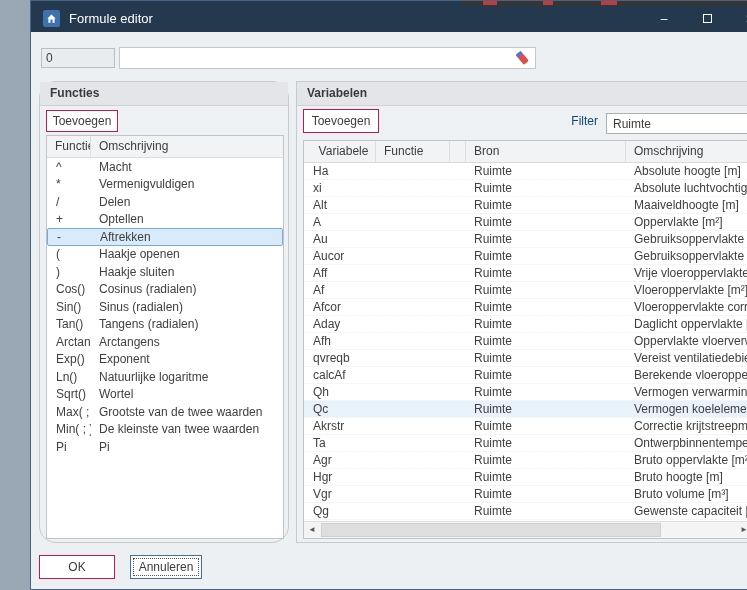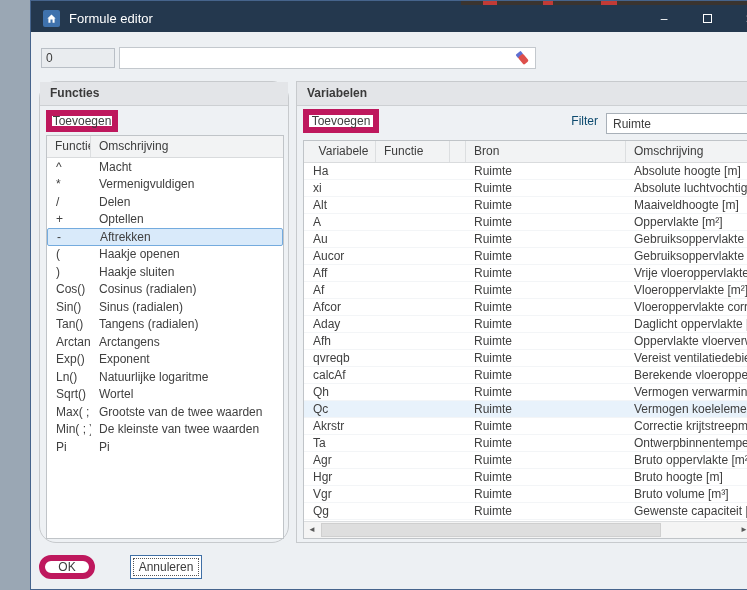--- a/index.html
+++ b/index.html
@@ -19,21 +19,21 @@
   
   .index-field{position:absolute;left:10px;top:47px;width:74px;height:20px;background:#e9ecef;border:1px solid #b9bfc6;font-size:12px;color:#3d3d3d;padding:2px 4px;line-height:14px;}
   .expr-field{position:absolute;left:88px;top:46px;width:417px;height:22px;background:#ffffff;border:1px solid #c3c8cd;display:flex;align-items:center;padding:0 4px;}
   .expr-text{flex:1;font-size:12px;color:#3d3d3d;}
   .eraser{width:18px;height:18px;display:flex;align-items:center;justify-content:center;cursor:pointer;}
   
   .group{position:absolute;top:80px;background:#eef1f4;border:1px solid #c7cacd;}
   .group.left{left:8px;width:250px;height:462px;border-radius:17px;}
   .group.right{left:265px;width:475px;height:462px;}
   .group-header{height:24px;background:#e3e5e8;border-bottom:1px solid #cdd0d3;font-size:12px;font-weight:bold;color:#3a3a3a;line-height:23px;padding-left:10px;}
-  .btn{background:#ffffff;border:6px solid #be185d;font-size:12px;color:#3d3d3d;display:flex;align-items:center;justify-content:center;cursor:pointer;}
+  .btn{background:#ffffff;border:1px solid #be185d;font-size:12px;color:#3d3d3d;display:flex;align-items:center;justify-content:center;cursor:pointer;}
   .add-btn-left{position:absolute;left:6px;top:28px;width:72px;height:22px;}
   .add-btn-right{position:absolute;left:6px;top:27px;width:76px;height:24px;}
   .filter-label{position:absolute;right:172px;top:32px;font-size:12px;color:#0c4a6e;}
   .filter-select{position:absolute;right:7px;top:31px;width:157px;height:21px;background:#fff;border:1px solid #a8b0b8;font-size:12px;color:#3d3d3d;display:flex;align-items:center;padding:0 6px;cursor:pointer;}
   .filter-select .val{flex:1;}
   .dd-arrow{color:#5a5a5a;font-size:8px;}
   
   .table{position:absolute;background:#ffffff;border:1px solid #c0c4c8;overflow:hidden;}
   .table.fn{left:6px;top:53px;width:238px;height:404px;}
   .table.vr{left:6px;top:58px;width:466px;height:399px;}
@@ -64,21 +64,21 @@
   .vscroll .arr{position:absolute;left:0;width:15px;height:16px;text-align:center;font-size:8px;color:#5a5a5a;line-height:16px;cursor:pointer;}
   .vscroll .up{top:0;}
   .vscroll .down{bottom:0;}
   .vscroll .thumb{position:absolute;left:1px;top:17px;width:13px;height:230px;background:#e0e0e0;border:1px solid #cfcfcf;cursor:pointer;}
   .hscroll{position:absolute;left:0;right:16px;bottom:0;height:17px;background:#f4f4f4;border-top:1px solid #dcdee0;}
   .hscroll .arr{position:absolute;top:0;width:16px;height:16px;text-align:center;font-size:8px;color:#5a5a5a;line-height:16px;cursor:pointer;}
   .hscroll .la{left:0;}
   .hscroll .ra{right:0;}
   .hscroll .thumb{position:absolute;left:17px;top:1px;height:14px;width:340px;background:#dedede;border:1px solid #cfcfcf;cursor:pointer;}
   
-  .ok-btn{position:absolute;left:8px;top:554px;width:56px;height:24px;border-radius:12px;}
+  .ok-btn{position:absolute;left:8px;top:554px;width:76px;height:24px;}
   .cancel-btn{position:absolute;left:99px;top:554px;width:72px;height:24px;border:1px solid #3f6fa5;outline:1px dotted #555;outline-offset:-4px;}
 </style>
 </head>
 <body>
 
 <div class="window">
 
   <div class="peek-strip">
     <div class="dark"></div>
     <div class="blip" style="left:452px;width:14px;"></div>

